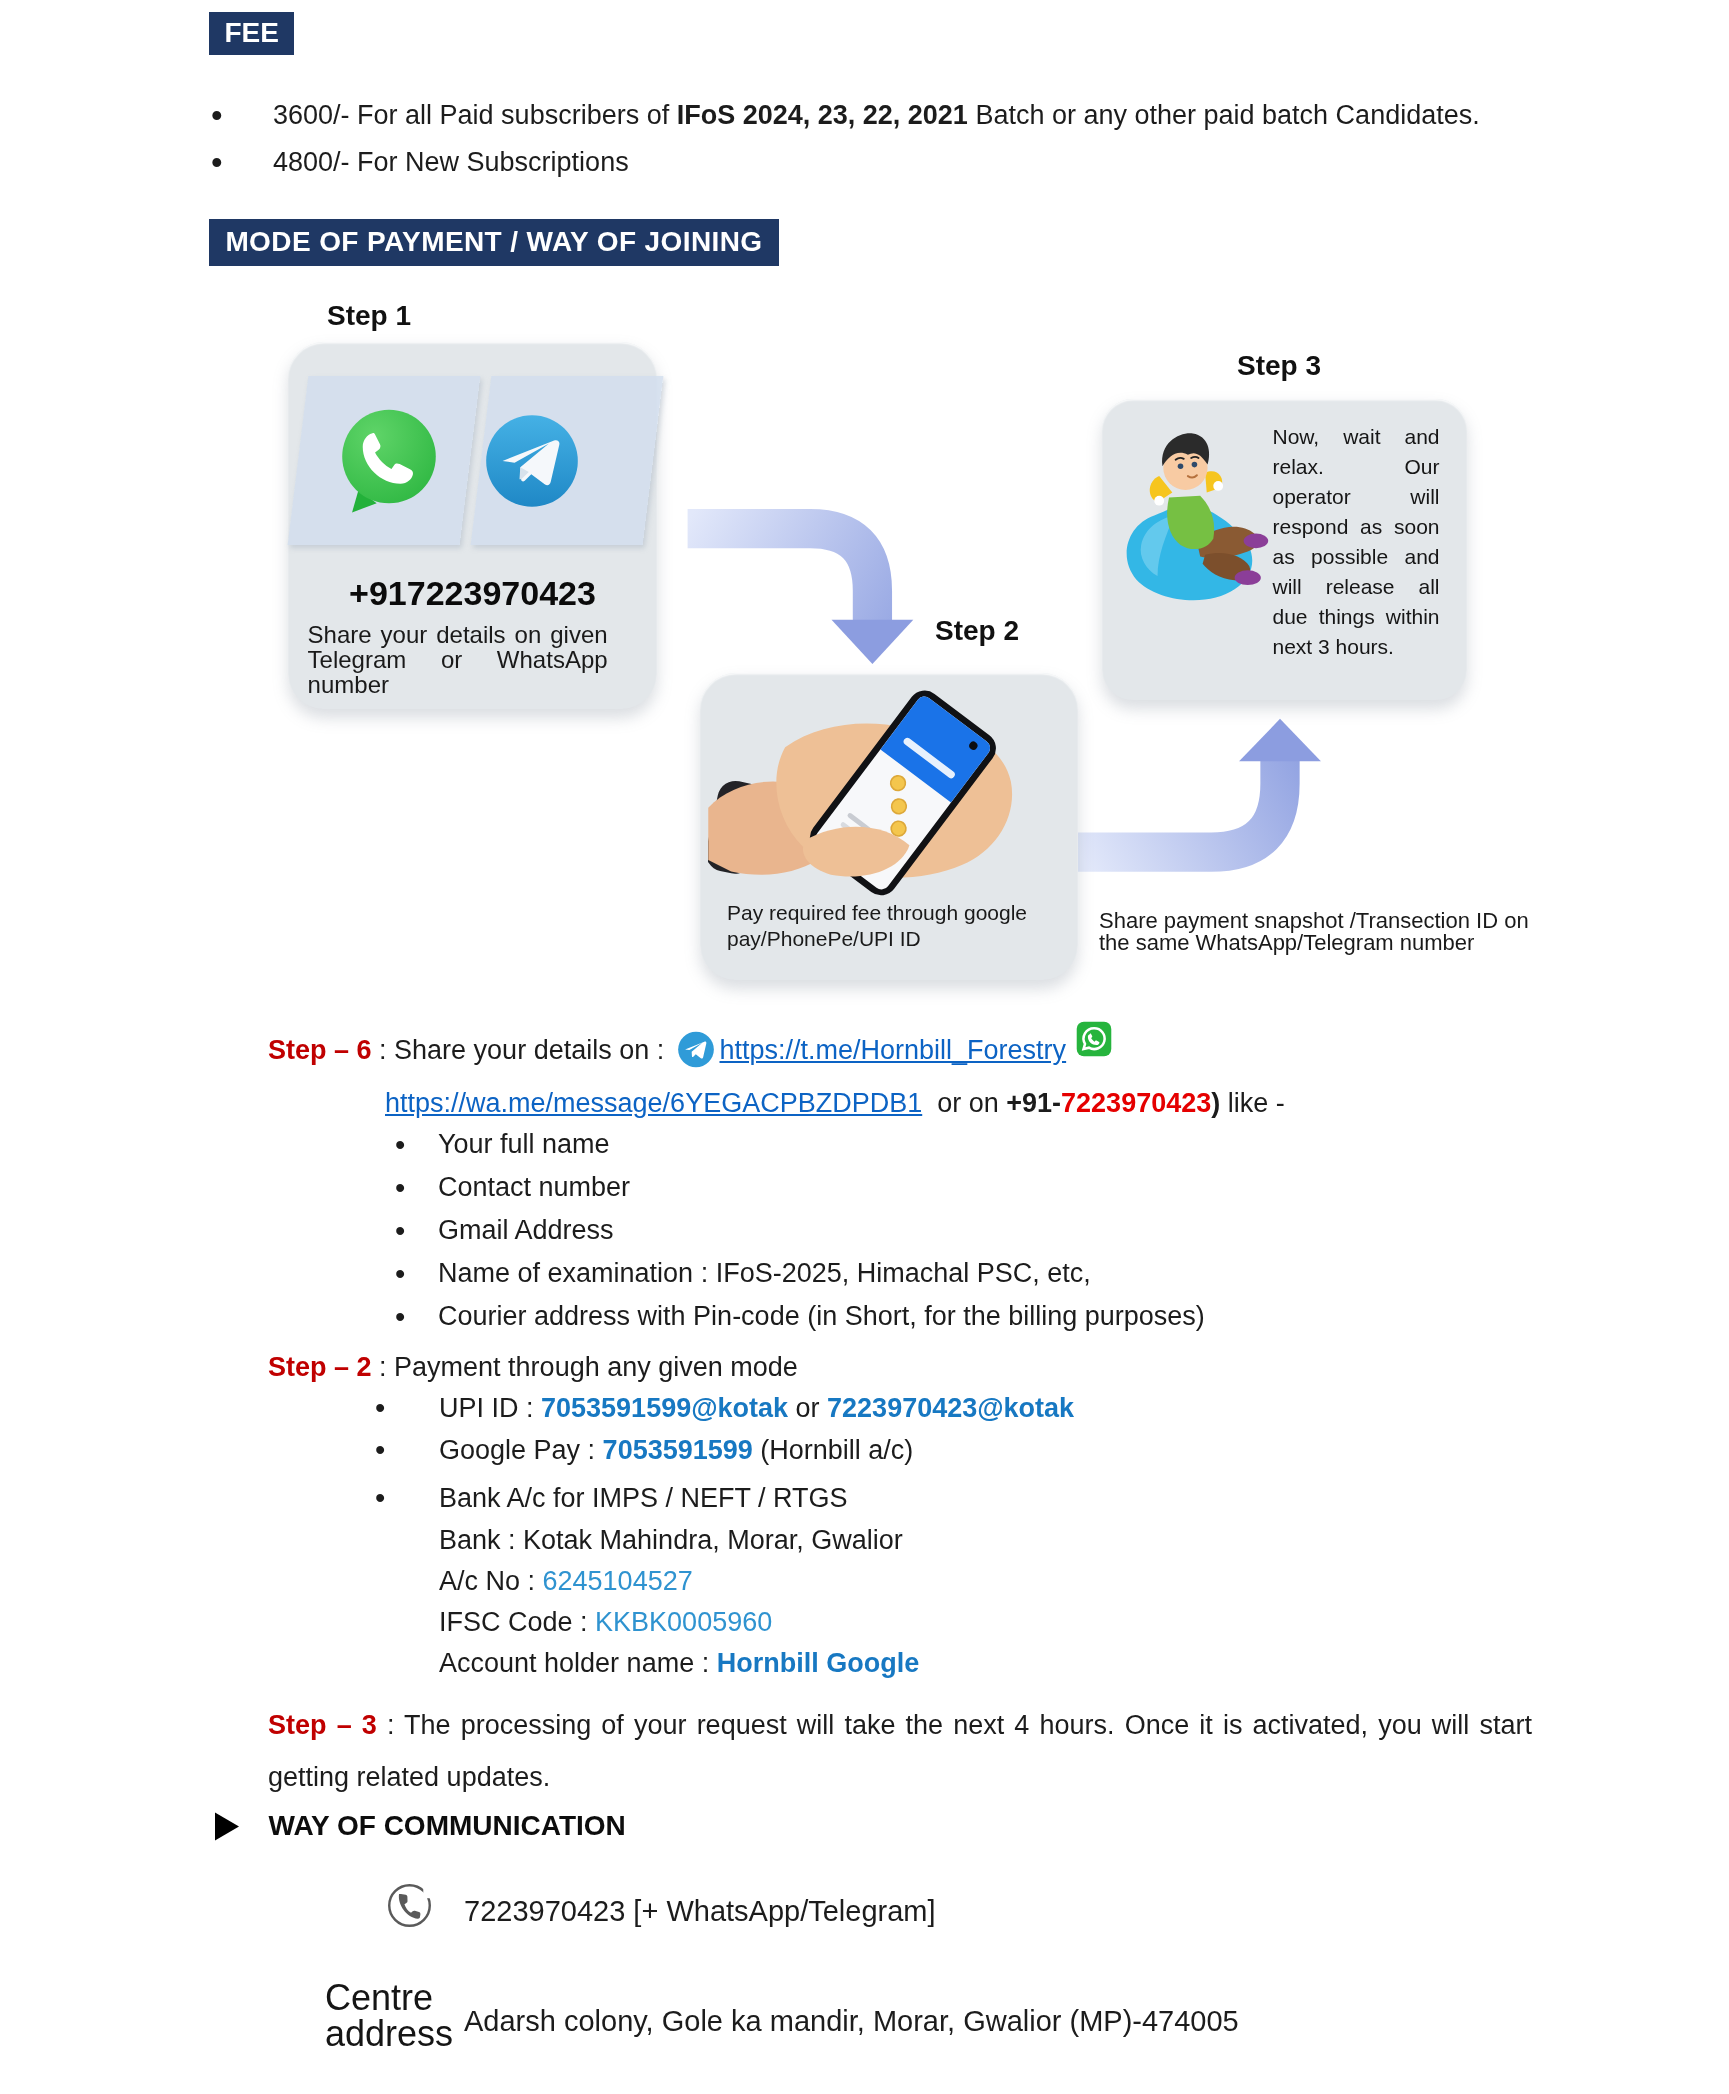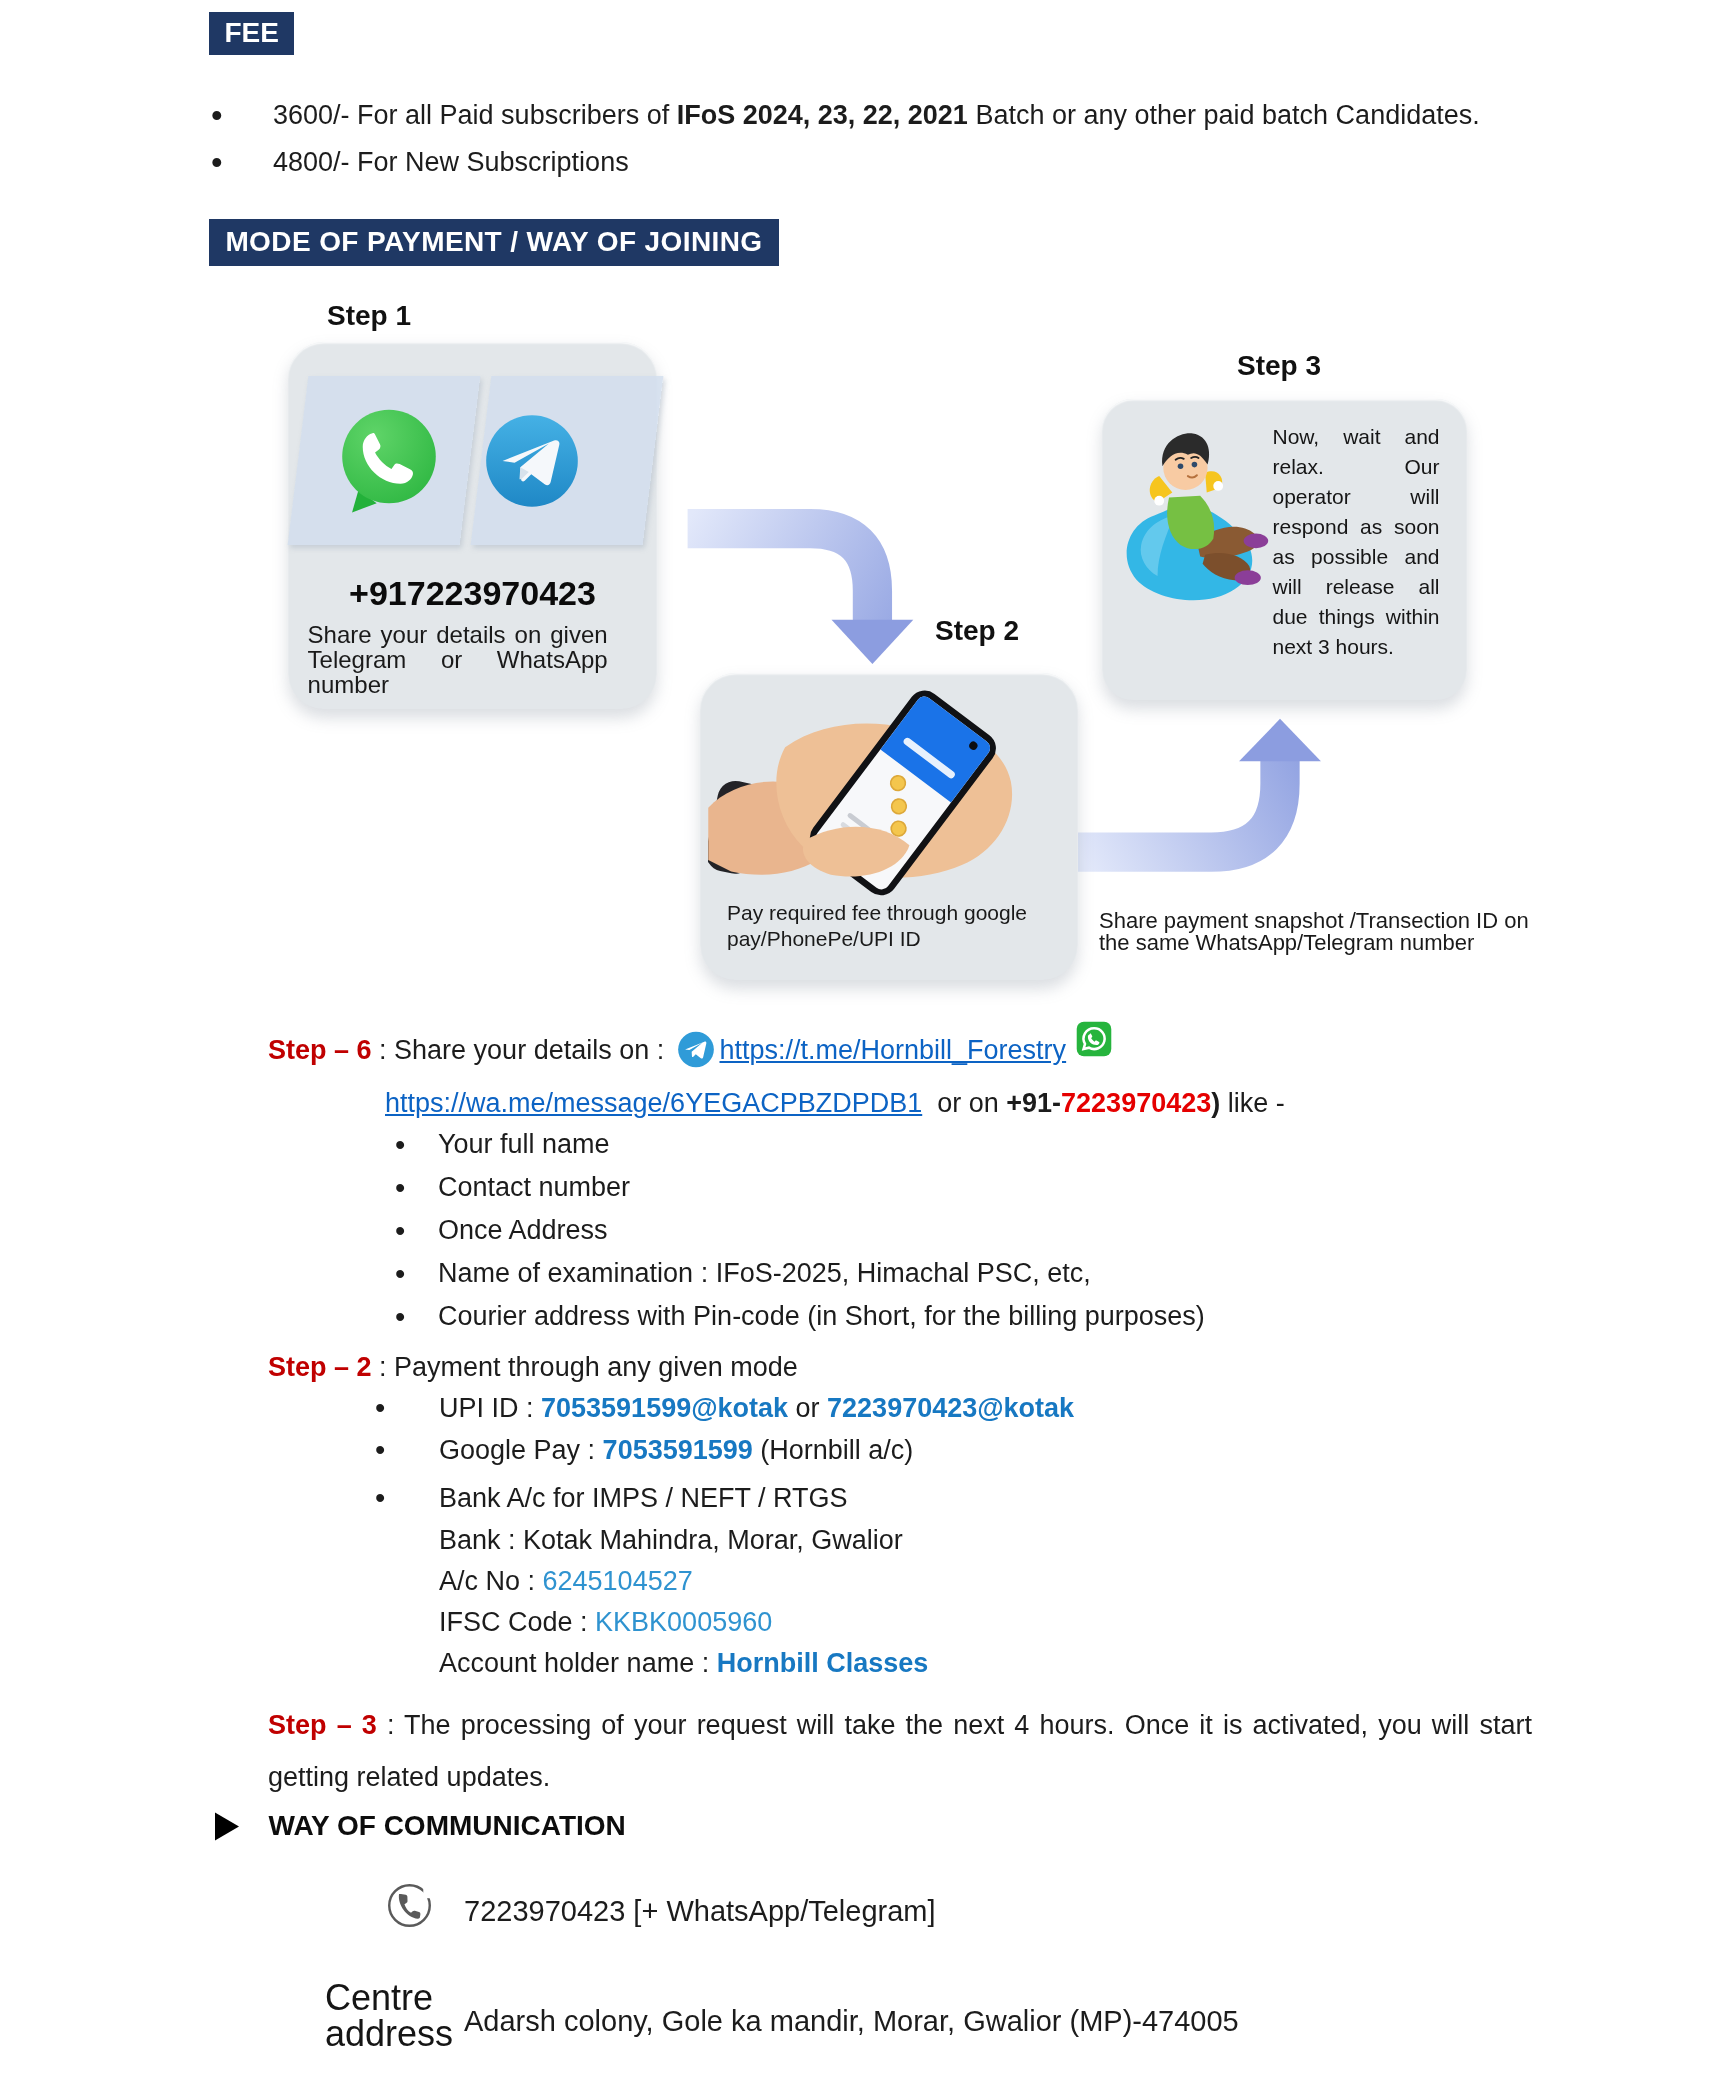--- a/index.html
+++ b/index.html
@@ -208,21 +208,21 @@
         <path d="M39 36 c-3 1 -6 4 -6 8 0 13 11 23 24 23 4 0 7 -3 8 -6 .5 -1.7 -.5 -3 -2 -3.7 l-6 -3 c-1.6 -.7 -3 -.4 -3.8 1 l-1.3 2 c-4 -2 -8 -6 -10 -10 l2 -1.4 c1.4 -1 1.6 -2.4 1 -4 l-3 -6 c-.6 -1.3 -1.9 -1.4 -2.9 -.9z" fill="#ffffff"></path>
       </svg></span>
   </div>
   <div class="para" style="left:385px;top:1088px;">
     <a class="link">https://wa.me/message/6YEGACPBZDPDB1</a><span style="white-space:pre;">  or on </span><b>+91-</b><span class="brightred">7223970423</span><b>)</b><span> like -</span>
   </div>
 
   <ul class="detail-list">
     <li>Your full name</li>
     <li>Contact number</li>
-    <li>Once Address</li>
+    <li>Gmail Address</li>
     <li>Name of examination : IFoS-2025, Himachal PSC, etc,</li>
     <li>Courier address with Pin-code (in Short, for the billing purposes)</li>
   </ul>
 
   <div class="para" style="left:268px;top:1352px;">
     <span class="redb">Step – 2</span><span> : Payment through any given mode</span>
   </div>
 
   <div class="payline paybullet" style="top:1393px;text-align:right;">
     <span>UPI ID : </span><span class="bblue">7053591599@kotak</span><span> or </span><span class="bblue">7223970423@kotak</span>
@@ -236,21 +236,21 @@
   <div class="payline" style="top:1525px;">
     <span>Bank : Kotak Mahindra, Morar, Gwalior</span>
   </div>
   <div class="payline" style="top:1566px;">
     <span>A/c No : </span><span class="vblue">6245104527</span>
   </div>
   <div class="payline" style="top:1607px;">
     <span>IFSC Code : </span><span class="vblue">KKBK0005960</span>
   </div>
   <div class="payline" style="top:1648px;">
-    <span>Account holder name : </span><span class="bblue">Hornbill Classes</span>
+    <span>Account holder name : </span><span class="bblue">Hornbill Google</span>
   </div>
 
   <div class="para just" style="left:268px;top:1699px;width:1264px;">
     <span class="redb">Step – 3</span><span> :  The processing of your request will take the next 4 hours. Once it is activated, you will start getting related updates.</span>
   </div>
 
   <div class="comm-head">
     <span class="tri"></span><span>WAY OF COMMUNICATION</span>
   </div>
 

